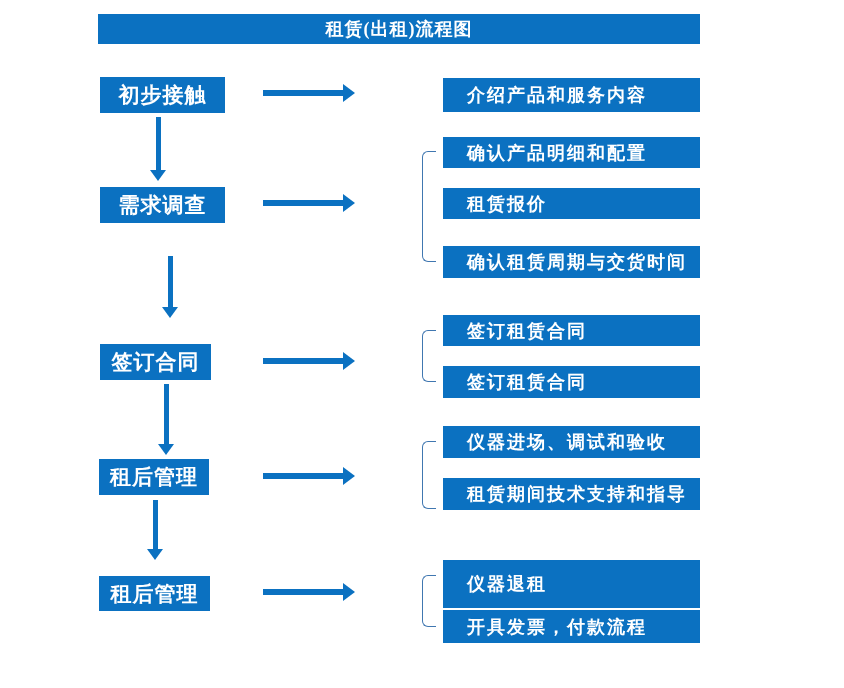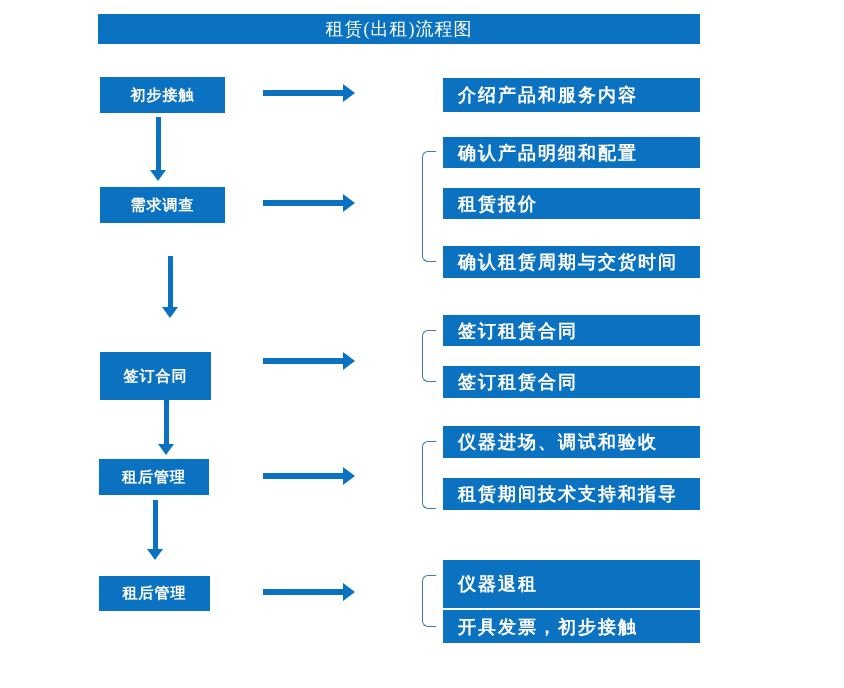--- a/index.html
+++ b/index.html
@@ -11,34 +11,34 @@
     position:relative;
     width:844px;height:688px;
     background:#ffffff;
     font-family:"Liberation Serif","DejaVu Serif",serif;
     overflow:hidden;
   }
   .title{
     position:absolute;left:98px;top:14px;width:602px;height:30px;
     background:var(--blue);color:#fff;
     display:flex;align-items:center;justify-content:center;
-    font-size:18px;font-weight:normal;letter-spacing:1px;
+    font-size:18px;font-weight:bold;letter-spacing:1px;
     box-sizing:border-box;
   }
   .lbox{
     position:absolute;background:var(--blue);color:#fff;
     display:flex;align-items:center;justify-content:center;
-    font-size:15px;font-weight:bold;letter-spacing:1px;
+    font-size:21px;font-weight:bold;letter-spacing:1px;
     box-sizing:border-box;
   }
   .rbox{
     position:absolute;left:443px;width:257px;
     background:var(--blue);color:#fff;
     display:flex;align-items:center;
-    padding-left:15px;
+    padding-left:24px;
     font-size:18px;font-weight:bold;letter-spacing:2px;
     box-sizing:border-box;
   }
   .varrow{position:absolute;width:16px;display:flex;flex-direction:column;align-items:center;}
   .varrow .vline{width:5px;flex:1;background:var(--blue);}
   .varrow .vhead{width:0;height:0;border-left:8px solid transparent;border-right:8px solid transparent;border-top:11px solid var(--blue);}
   .harrow{position:absolute;height:18px;display:flex;align-items:center;}
   .harrow .hline{height:6px;flex:1;background:var(--blue);}
   .harrow .hhead{width:0;height:0;border-top:9px solid transparent;border-bottom:9px solid transparent;border-left:12px solid var(--blue);}
   .bracket{
@@ -50,21 +50,21 @@
 </style>
 </head>
 <body>
 
 <div class="canvas">
 
   <div class="title">租赁(出租)流程图</div>
 
   <div class="lbox" style="left:100px;top:77px;width:125px;height:36px">初步接触</div>
   <div class="lbox" style="left:100px;top:187px;width:125px;height:36px">需求调查</div>
-  <div class="lbox" style="left:100px;top:352px;width:111px;height:48px">签订合同</div>
+  <div class="lbox" style="left:100px;top:344px;width:111px;height:36px">签订合同</div>
   <div class="lbox" style="left:99px;top:459px;width:110px;height:36px">租后管理</div>
   <div class="lbox" style="left:99px;top:576px;width:111px;height:35px">租后管理</div>
 
   <div class="varrow" style="left:150px;top:117px;height:64px">
     <div class="vline"></div>
     <div class="vhead"></div>
   </div>
   <div class="varrow" style="left:162px;top:256px;height:62px">
     <div class="vline"></div>
     <div class="vhead"></div>
@@ -110,15 +110,15 @@
   <div class="rbox" style="top:188px;height:31px">租赁报价</div>
   <div class="rbox" style="top:246px;height:32px">确认租赁周期与交货时间</div>
 
   <div class="rbox" style="top:315px;height:31px">签订租赁合同</div>
   <div class="rbox" style="top:366px;height:32px">签订租赁合同</div>
 
   <div class="rbox" style="top:426px;height:32px">仪器进场、调试和验收</div>
   <div class="rbox" style="top:478px;height:32px">租赁期间技术支持和指导</div>
 
   <div class="rbox" style="top:560px;height:48px">仪器退租</div>
-  <div class="rbox" style="top:610px;height:33px">开具发票，初步接触</div>
+  <div class="rbox" style="top:610px;height:33px">开具发票，付款流程</div>
 
 </div>
 
 </body></html>

